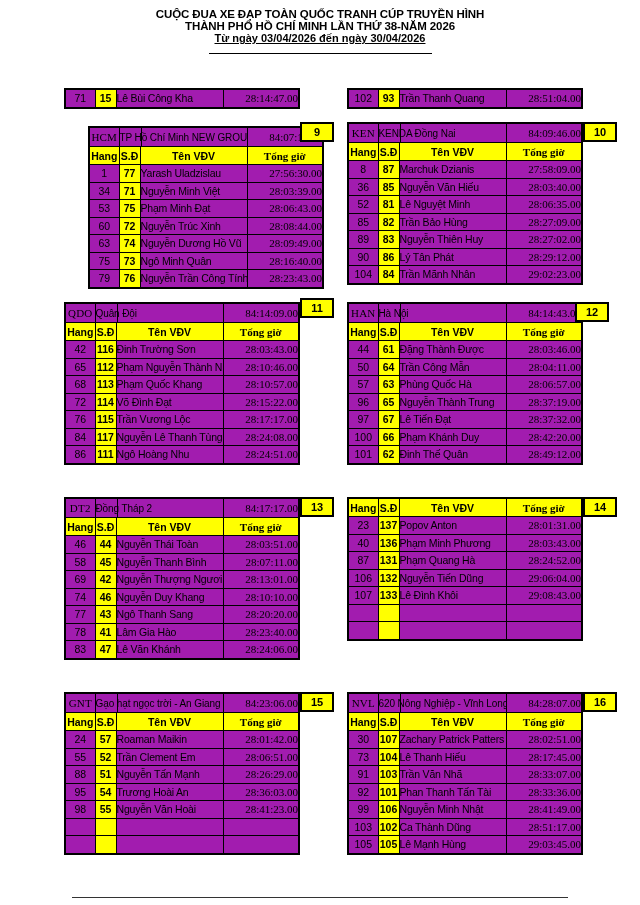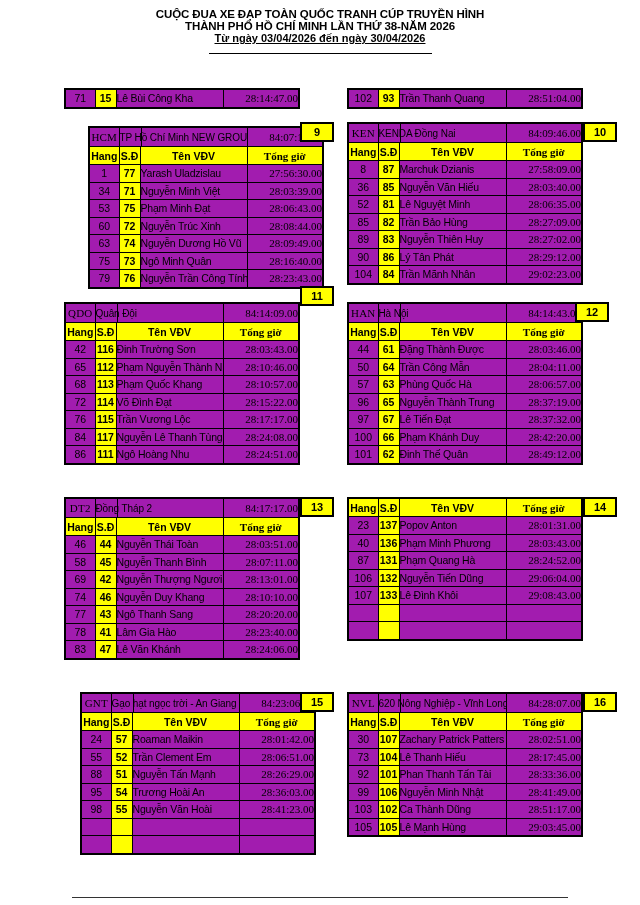--- a/index.html
+++ b/index.html
@@ -281,21 +281,21 @@
             </tr>
             <tr class="data-row">
               <td class="rrank">86</td>
               <td class="rnum">111</td>
               <td class="rname">Ngô Hoàng Nhu</td>
               <td class="rtime">28:24:51.00</td>
             </tr>
           </tbody>
         </table>
       </div>
-      <div class="rank-badge" style="left: 300px; top: 286px;">11</div>
+      <div class="rank-badge" style="left: 300px; top: 298px;">11</div>
       <div class="tbl-wrap" style="left: 347px; top: 302px;">
         <table class="results">
           <colgroup>
             <col class="c-rank">
             <col class="c-num">
             <col class="c-name">
             <col class="c-time">
           </colgroup>
           <tbody>
             <tr class="team-row">
@@ -475,21 +475,21 @@
             <tr class="data-row">
               <td class="rrank"></td>
               <td class="rnum"></td>
               <td class="rname"></td>
               <td class="rtime"></td>
             </tr>
           </tbody>
         </table>
       </div>
       <div class="rank-badge" style="left: 583px; top: 497px;">14</div>
-      <div class="tbl-wrap" style="left: 64px; top: 692px; margin-left: 16px;">
+      <div class="tbl-wrap" style="left: 64px; top: 692px;">
         <table class="results">
           <colgroup>
             <col class="c-rank">
             <col class="c-num">
             <col class="c-name">
             <col class="c-time">
           </colgroup>
           <tbody>
             <tr class="team-row">
               <td class="code">GNT</td>
@@ -574,20 +574,26 @@
               <td class="rname">Zachary Patrick Patters</td>
               <td class="rtime">28:02:51.00</td>
             </tr>
             <tr class="data-row">
               <td class="rrank">73</td>
               <td class="rnum">104</td>
               <td class="rname">Lê Thanh Hiếu</td>
               <td class="rtime">28:17:45.00</td>
             </tr>
             <tr class="data-row">
+              <td class="rrank">91</td>
+              <td class="rnum">103</td>
+              <td class="rname">Trần Văn Nhã</td>
+              <td class="rtime">28:33:07.00</td>
+            </tr>
+            <tr class="data-row">
               <td class="rrank">92</td>
               <td class="rnum">101</td>
               <td class="rname">Phan Thanh Tấn Tài</td>
               <td class="rtime">28:33:36.00</td>
             </tr>
             <tr class="data-row">
               <td class="rrank">99</td>
               <td class="rnum">106</td>
               <td class="rname">Nguyễn Minh Nhật</td>
               <td class="rtime">28:41:49.00</td>

